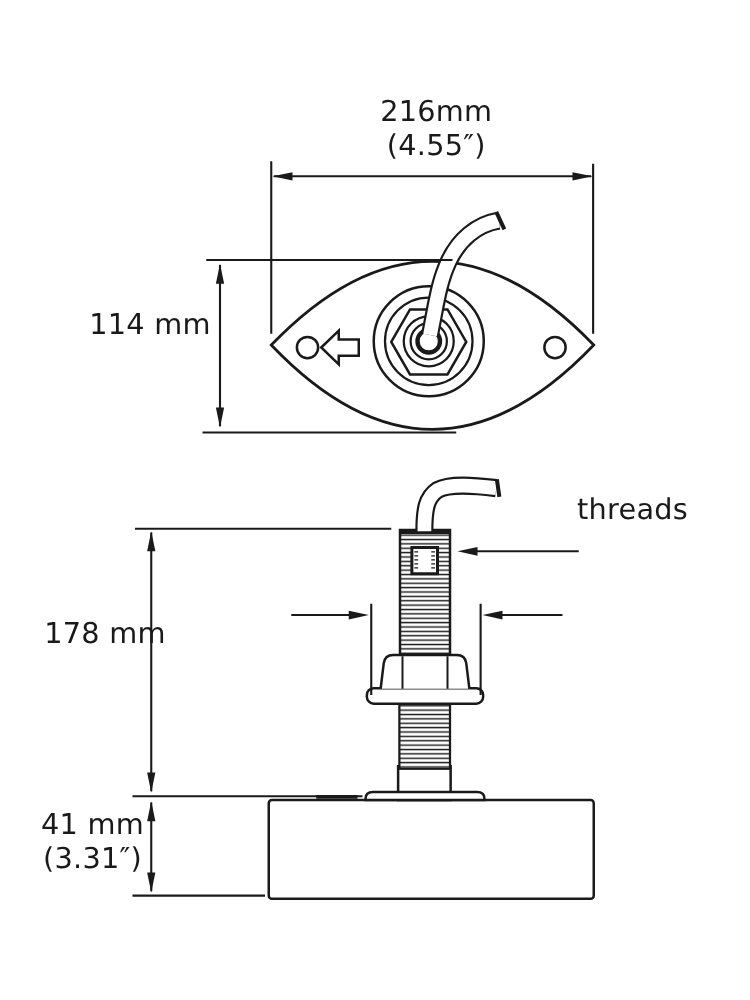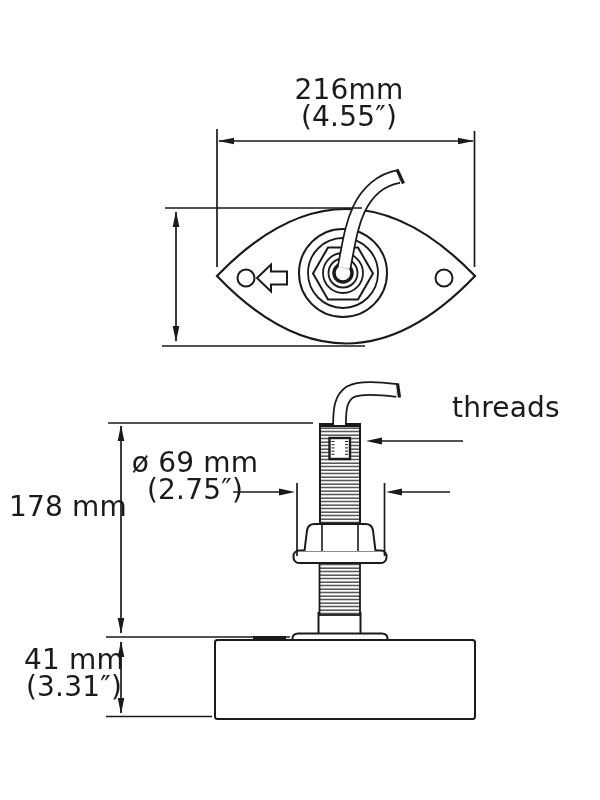--- a/index.html
+++ b/index.html
@@ -9,21 +9,21 @@
     height:800px;
     background:#ffffff;
     overflow:hidden;
     font-family:"DejaVu Sans","Liberation Sans",sans-serif;
   }
   .stage svg{position:absolute;left:0;top:0;}
   .lbl{
     position:absolute;
     text-align:center;
     color:#1a1a1a;
-    font-size:28px;
+    font-size:23px;
     line-height:26.5px;
     letter-spacing:0.2px;
     white-space:nowrap;
   }
   .lbl div{white-space:nowrap;}
 </style>
 </head>
 <body>
 
 <div class="stage">
@@ -124,33 +124,30 @@
       <polygon points="366,441 382,437.5 382,444.5" stroke="none"></polygon>
     </g>
   </svg>
 
   <div class="lbl" style="left:259px;top:77px;width:180px;">
     <div>216mm</div>
     <div>(4.55″)</div>
   </div>
 
   <div class="lbl" style="left:30px;top:247px;width:180px;">
+    <div>114 mm</div>
   </div>
 
-  <div class="lbl" style="left:0px;top:494px;width:136px;">
+  <div class="lbl" style="left:16px;top:494px;width:136px;">
     <div>178 mm</div>
   </div>
 
   <div class="lbl" style="left:4px;top:647px;width:140px;">
     <div>41 mm</div>
     <div>(3.31″)</div>
   </div>
 
-  <div class="lbl" style="left:105px;top:450px;width:180px;">
-    <div>ø 69 mm</div>
-    <div>(2.75″)</div>
-  </div>
 
   <div class="lbl" style="left:415px;top:395px;width:182px;">
     <div>threads</div>
   </div>
 
 </div>
 
 </body></html>

